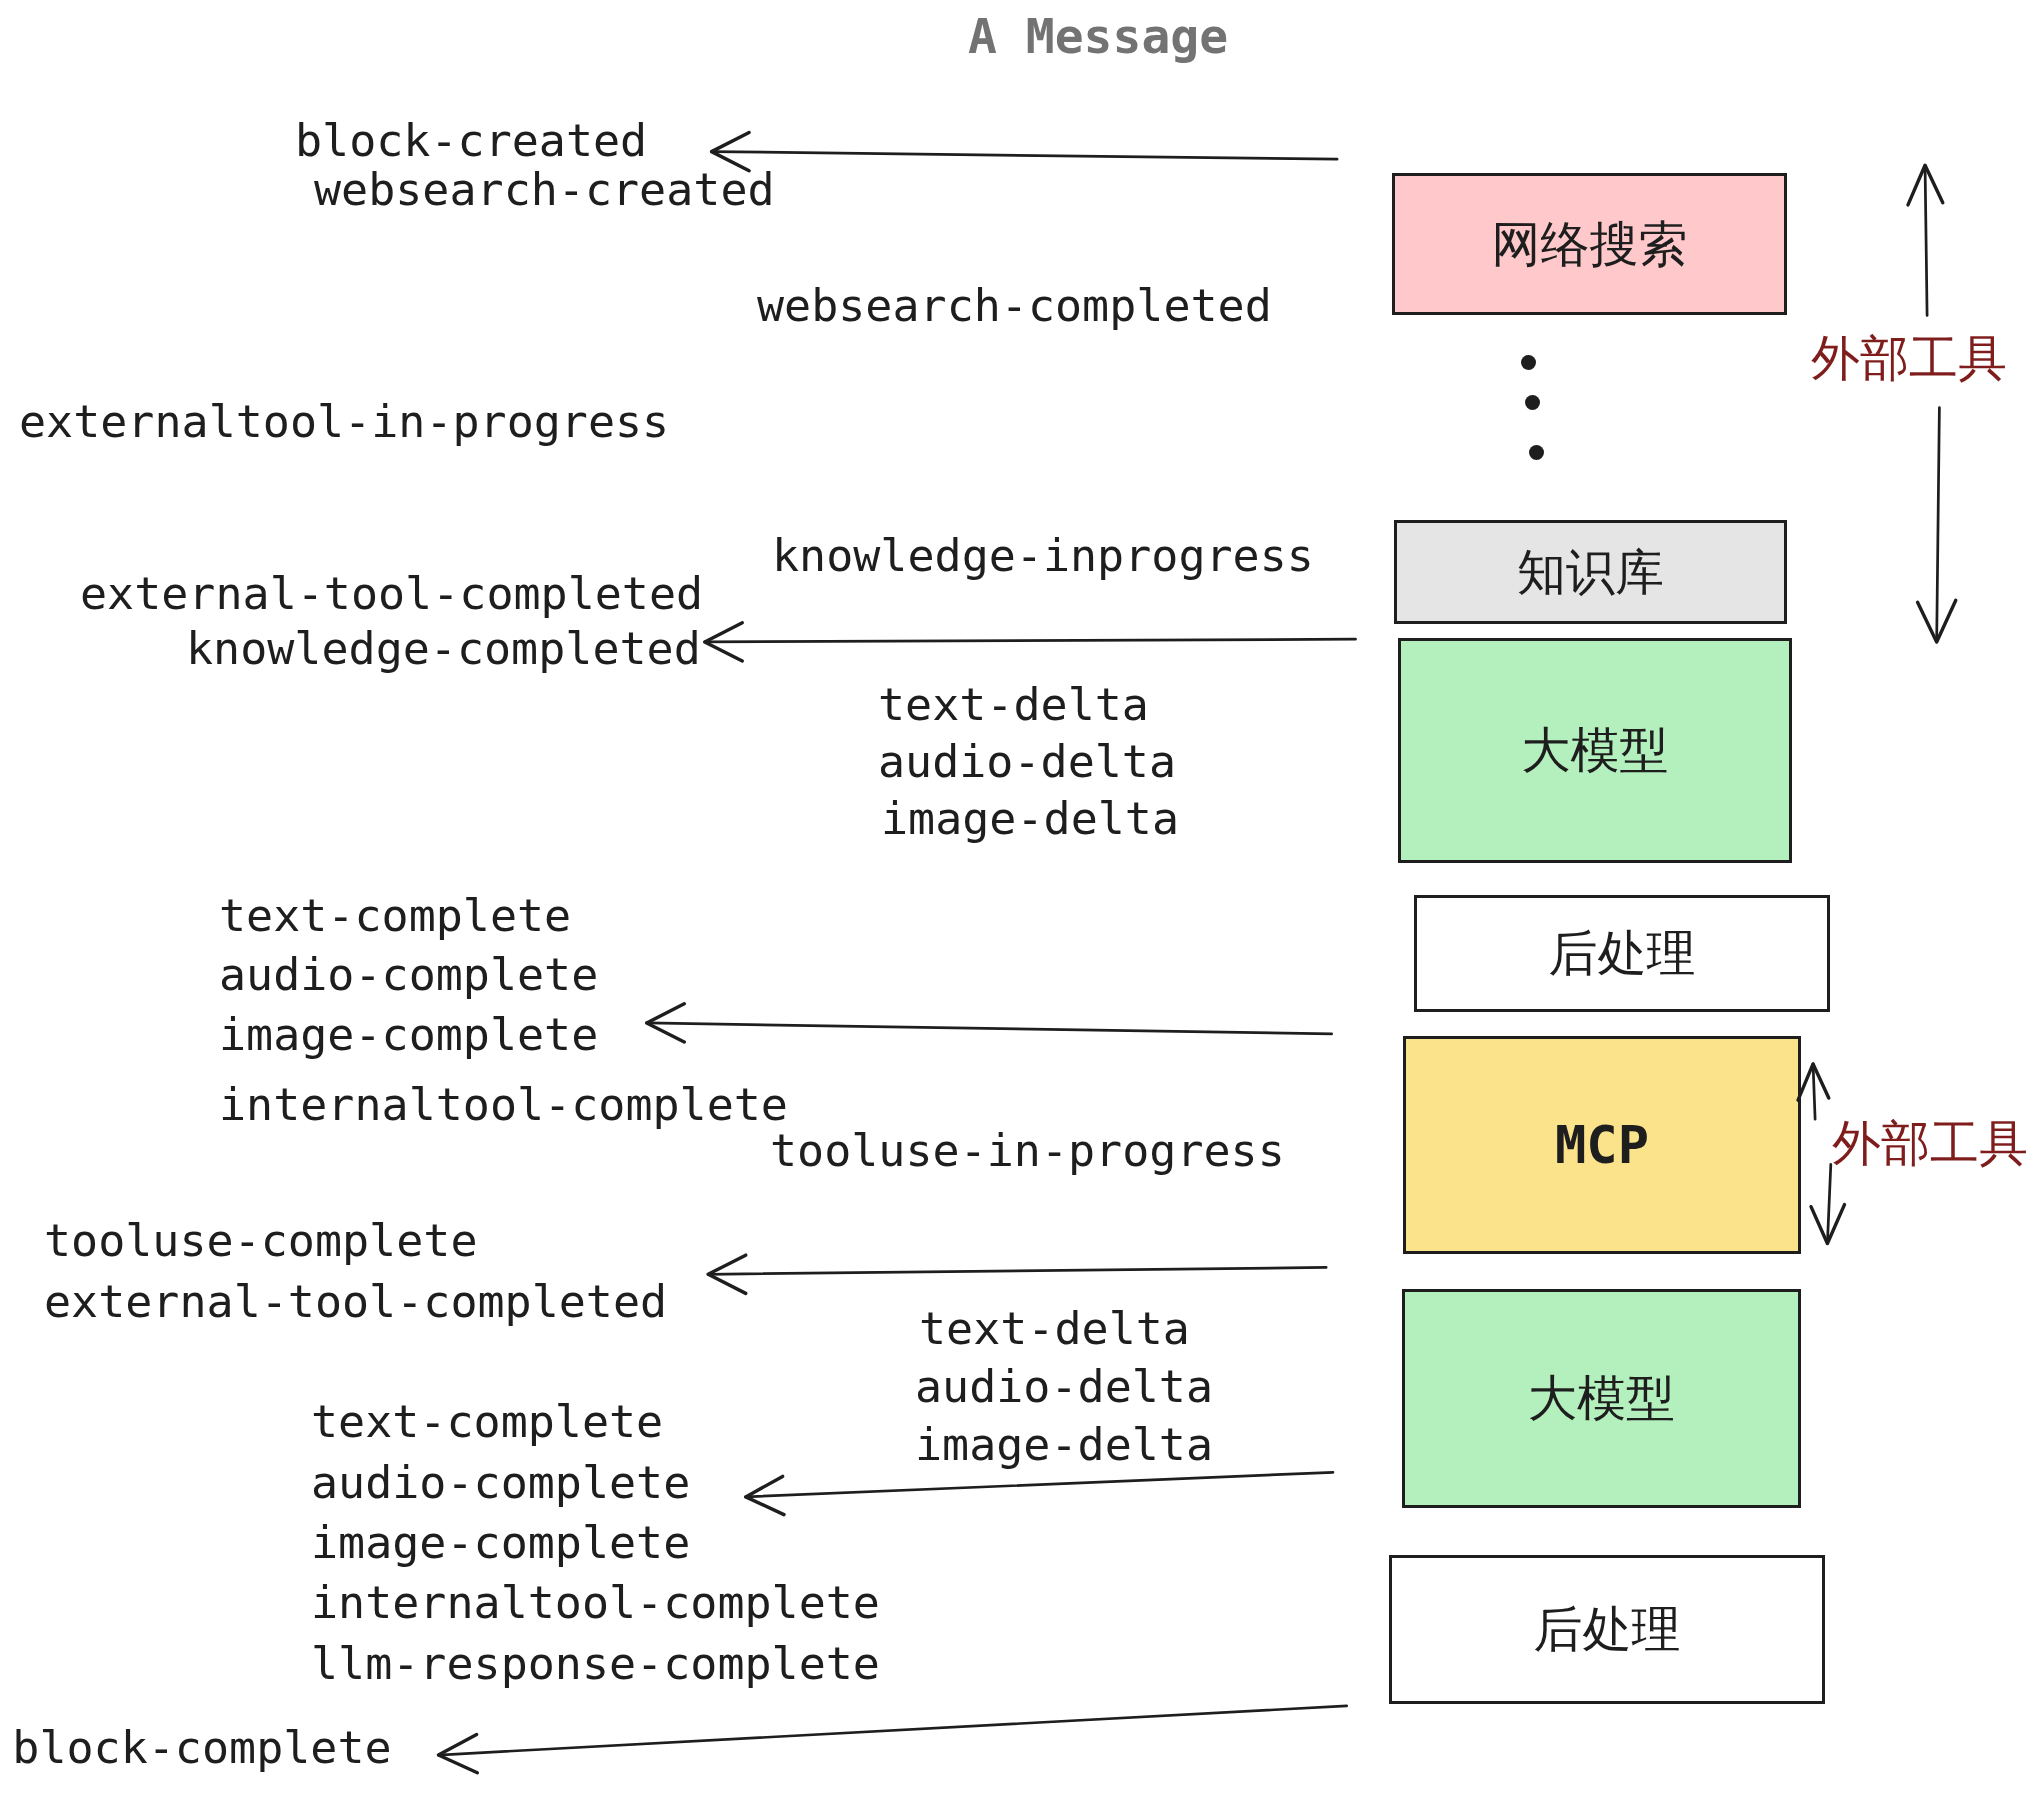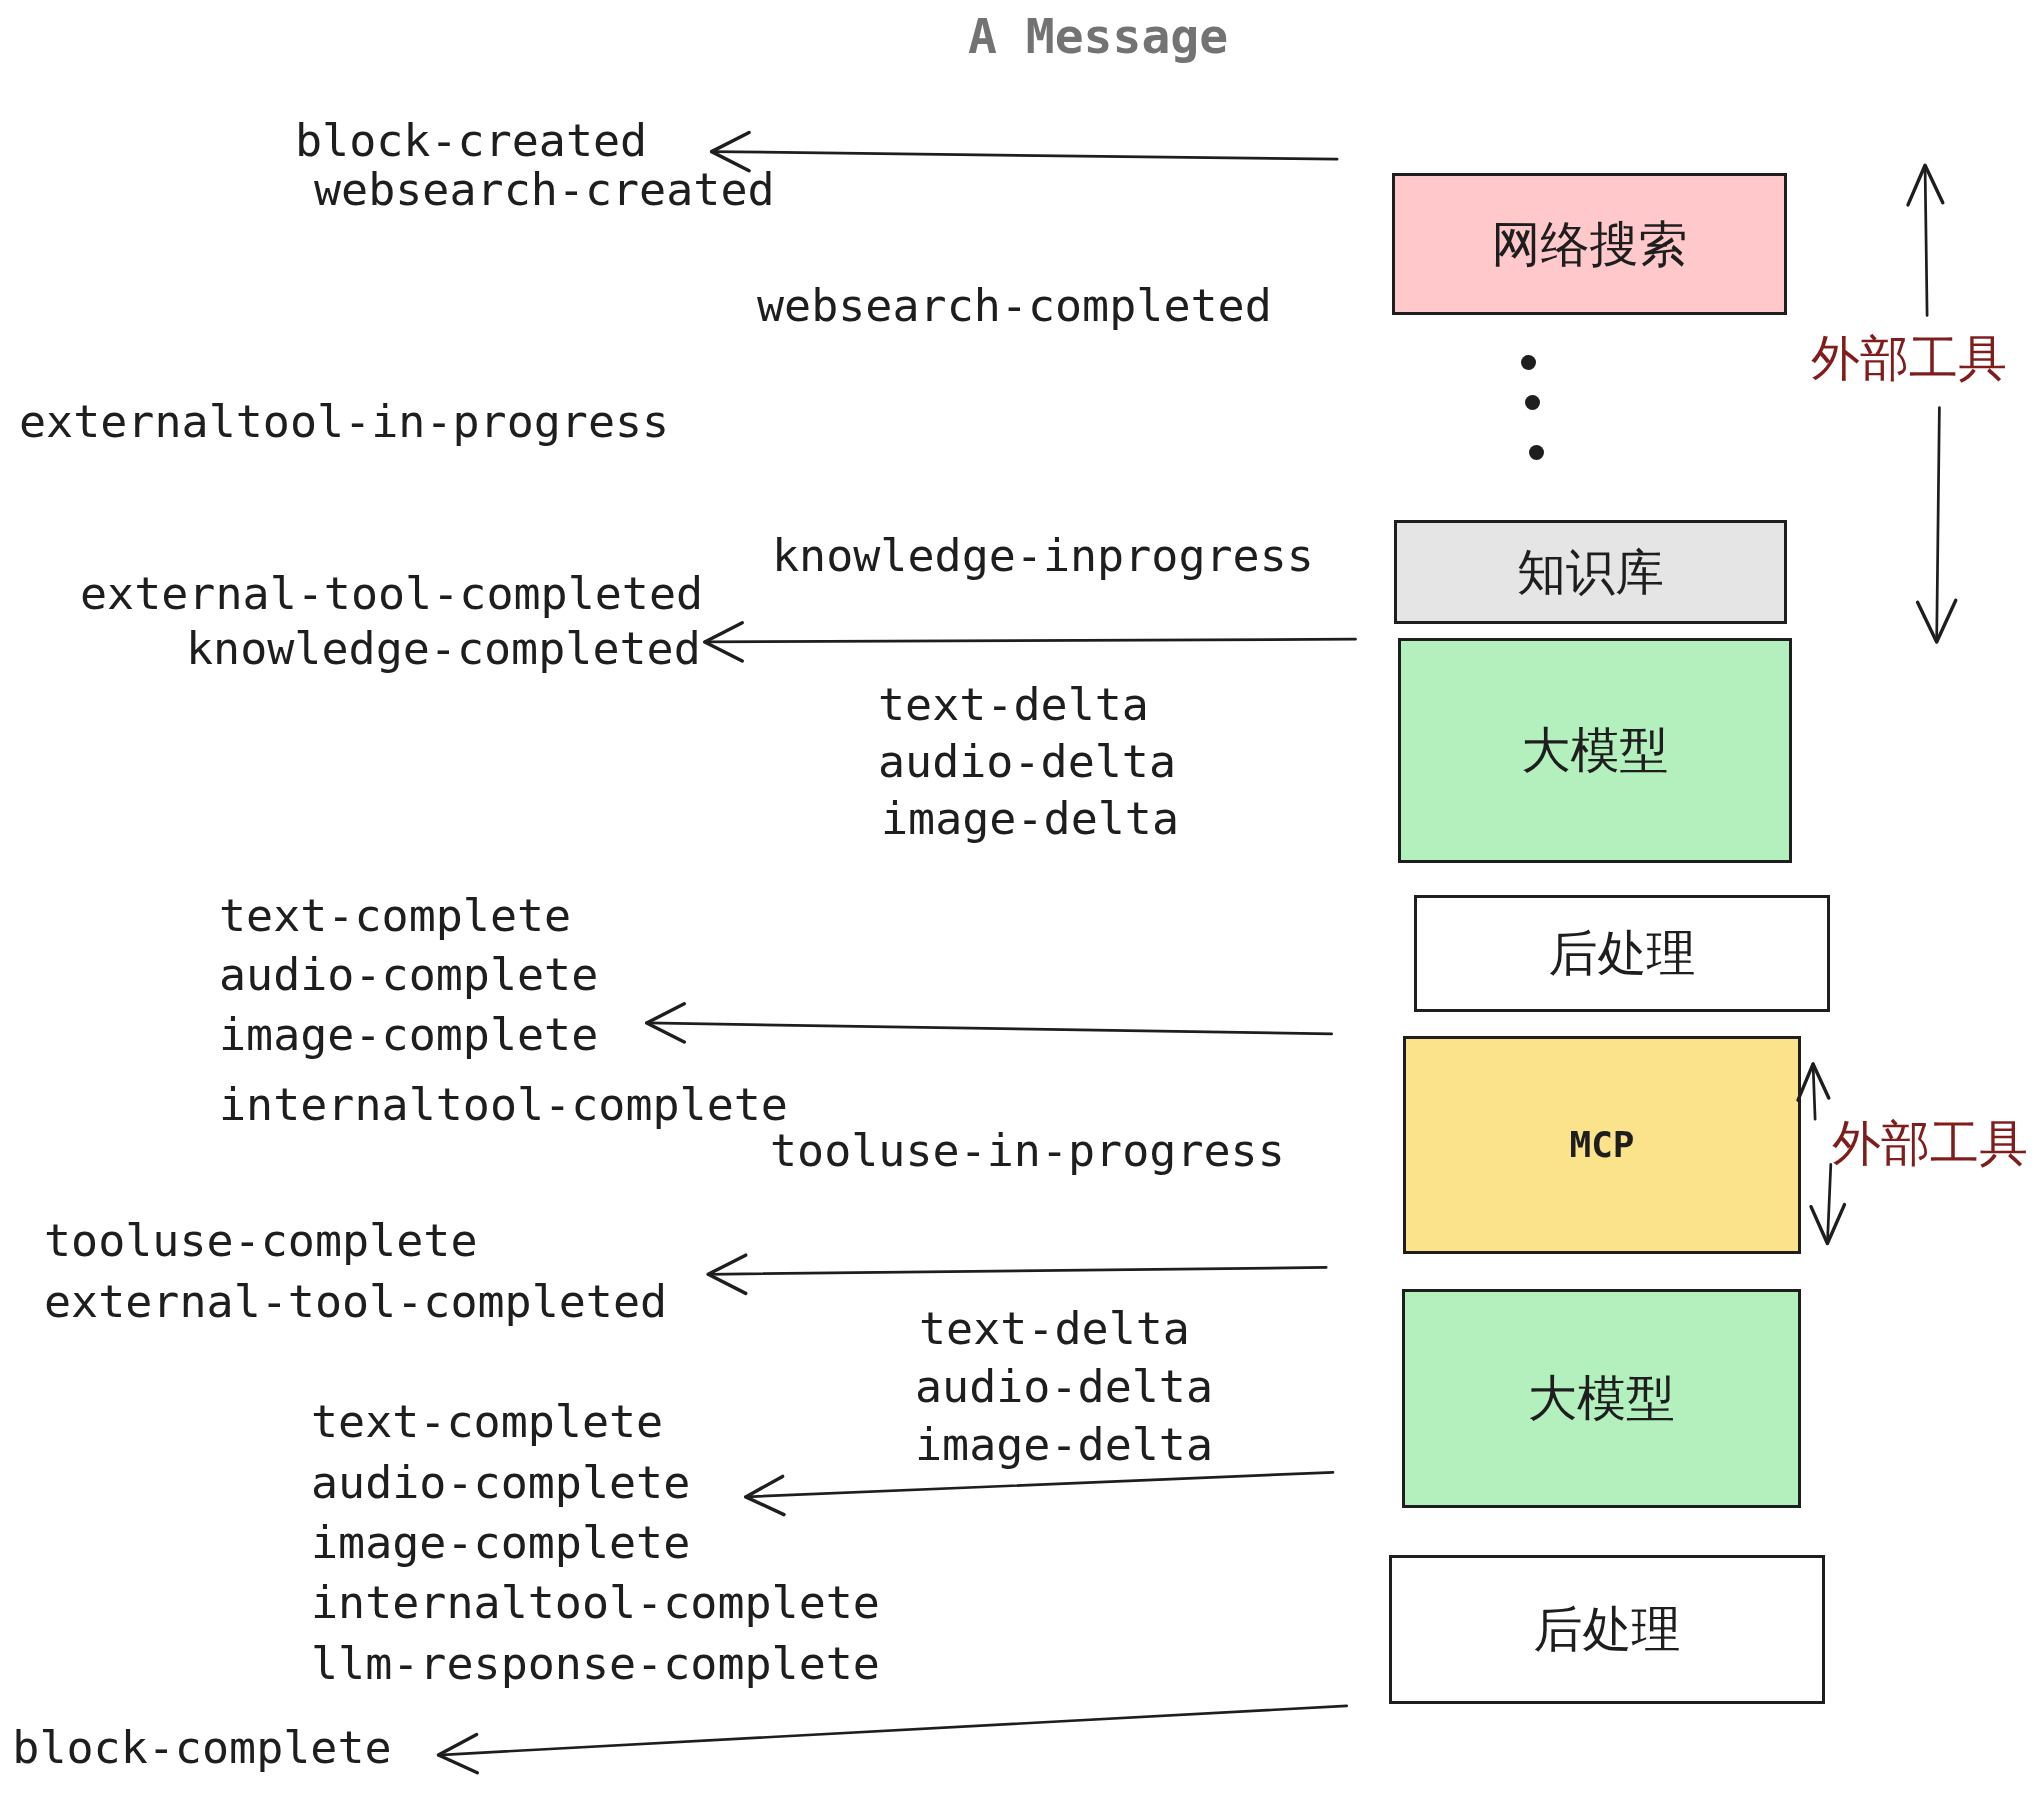--- a/index.html
+++ b/index.html
@@ -8,21 +8,21 @@
   .canvas{position:absolute;inset:0;}
   .evt{position:absolute;font-size:45px;line-height:1;white-space:nowrap;
        font-family:"DejaVu Sans Mono", monospace;color:#1e1e1e;}
   .title{position:absolute;font-size:48px;line-height:1;white-space:nowrap;
        font-family:"DejaVu Sans Mono", monospace;color:#737373;font-weight:bold;}
   .box{position:absolute;border:3.4px solid #1e1e1e;box-sizing:border-box;
        display:flex;align-items:center;justify-content:center;margin-left:44px;}
   .box-label{font-family:"DejaVu Sans","Liberation Sans",sans-serif;
        font-size:49px;line-height:1;color:#1e1e1e;}
   .box-label-mono{font-family:"DejaVu Sans Mono",monospace;
-       font-size:36px;font-weight:600;line-height:1;color:#1e1e1e;}
+       font-size:52px;font-weight:600;line-height:1;color:#1e1e1e;}
   .side-label{position:absolute;font-family:Liberation Serif, serif;
        font-size:49px;line-height:1;white-space:nowrap;color:#7f1d1d;}
   .dot{position:absolute;width:15px;height:15px;border-radius:50%;background:#1e1e1e;}
   svg.overlay{position:absolute;left:0;top:0;pointer-events:none;}
   svg .ln{stroke:#1e1e1e;stroke-width:4;fill:none;stroke-linecap:round;}
   svg .hd{stroke:#1e1e1e;stroke-width:5;fill:none;stroke-linejoin:round;stroke-linecap:round;}
 </style>
 </head>
 <body>
 

